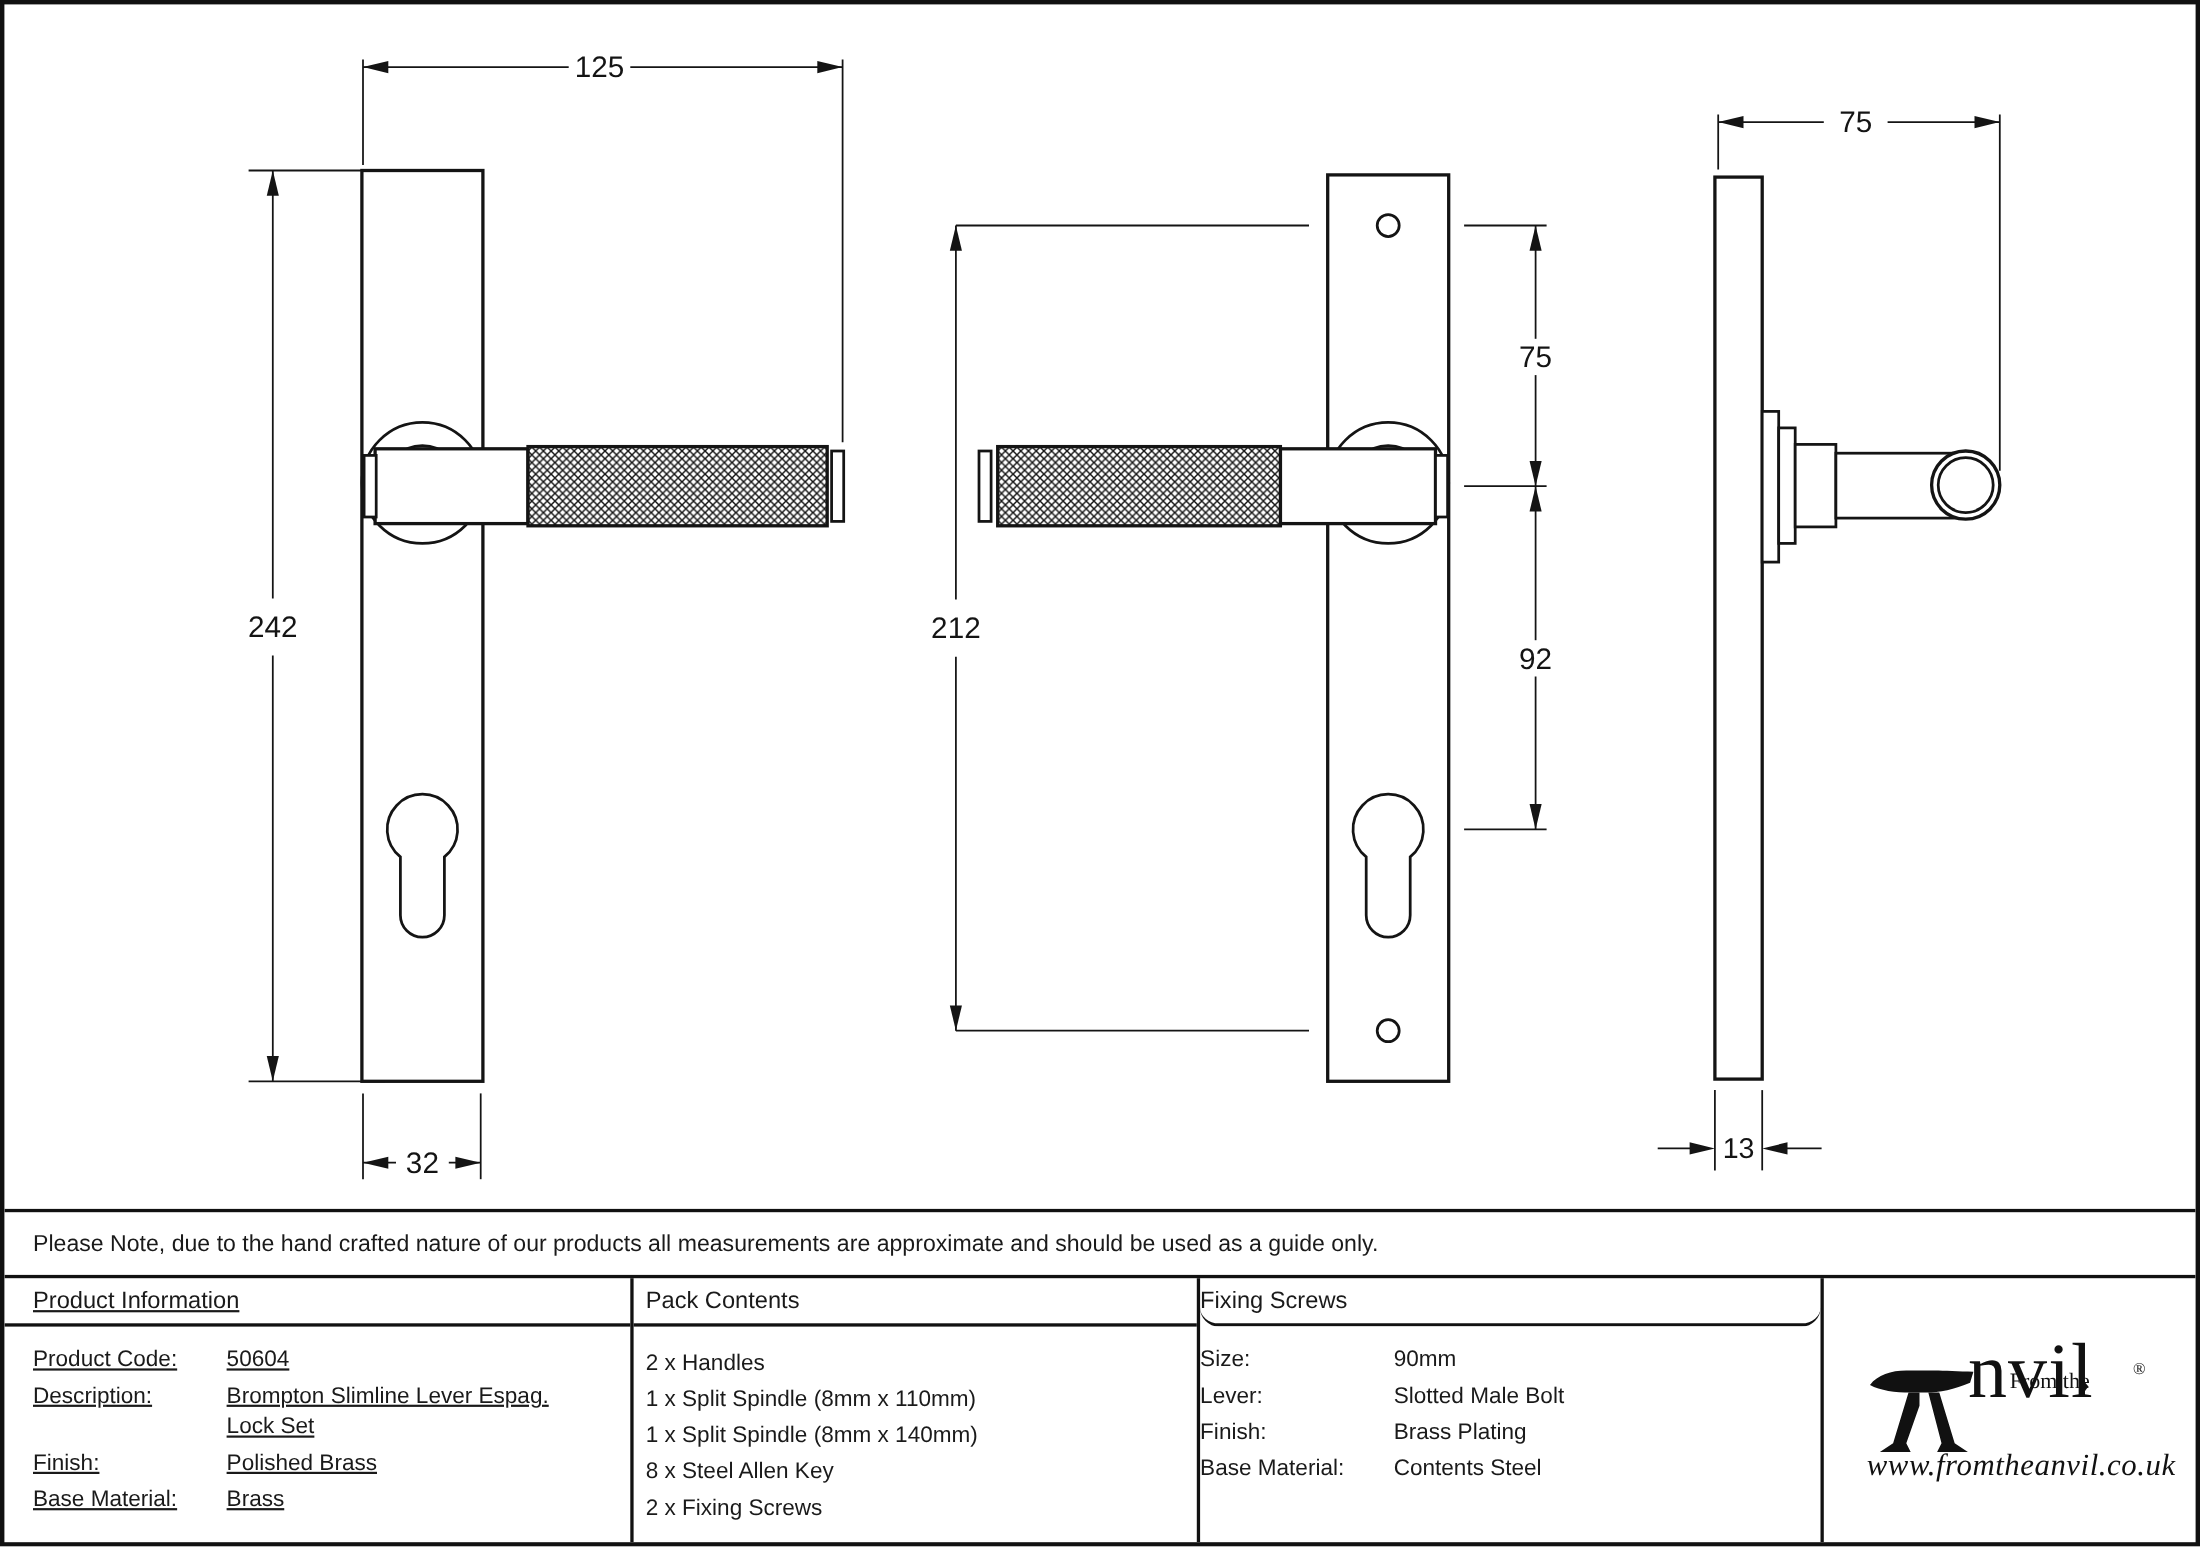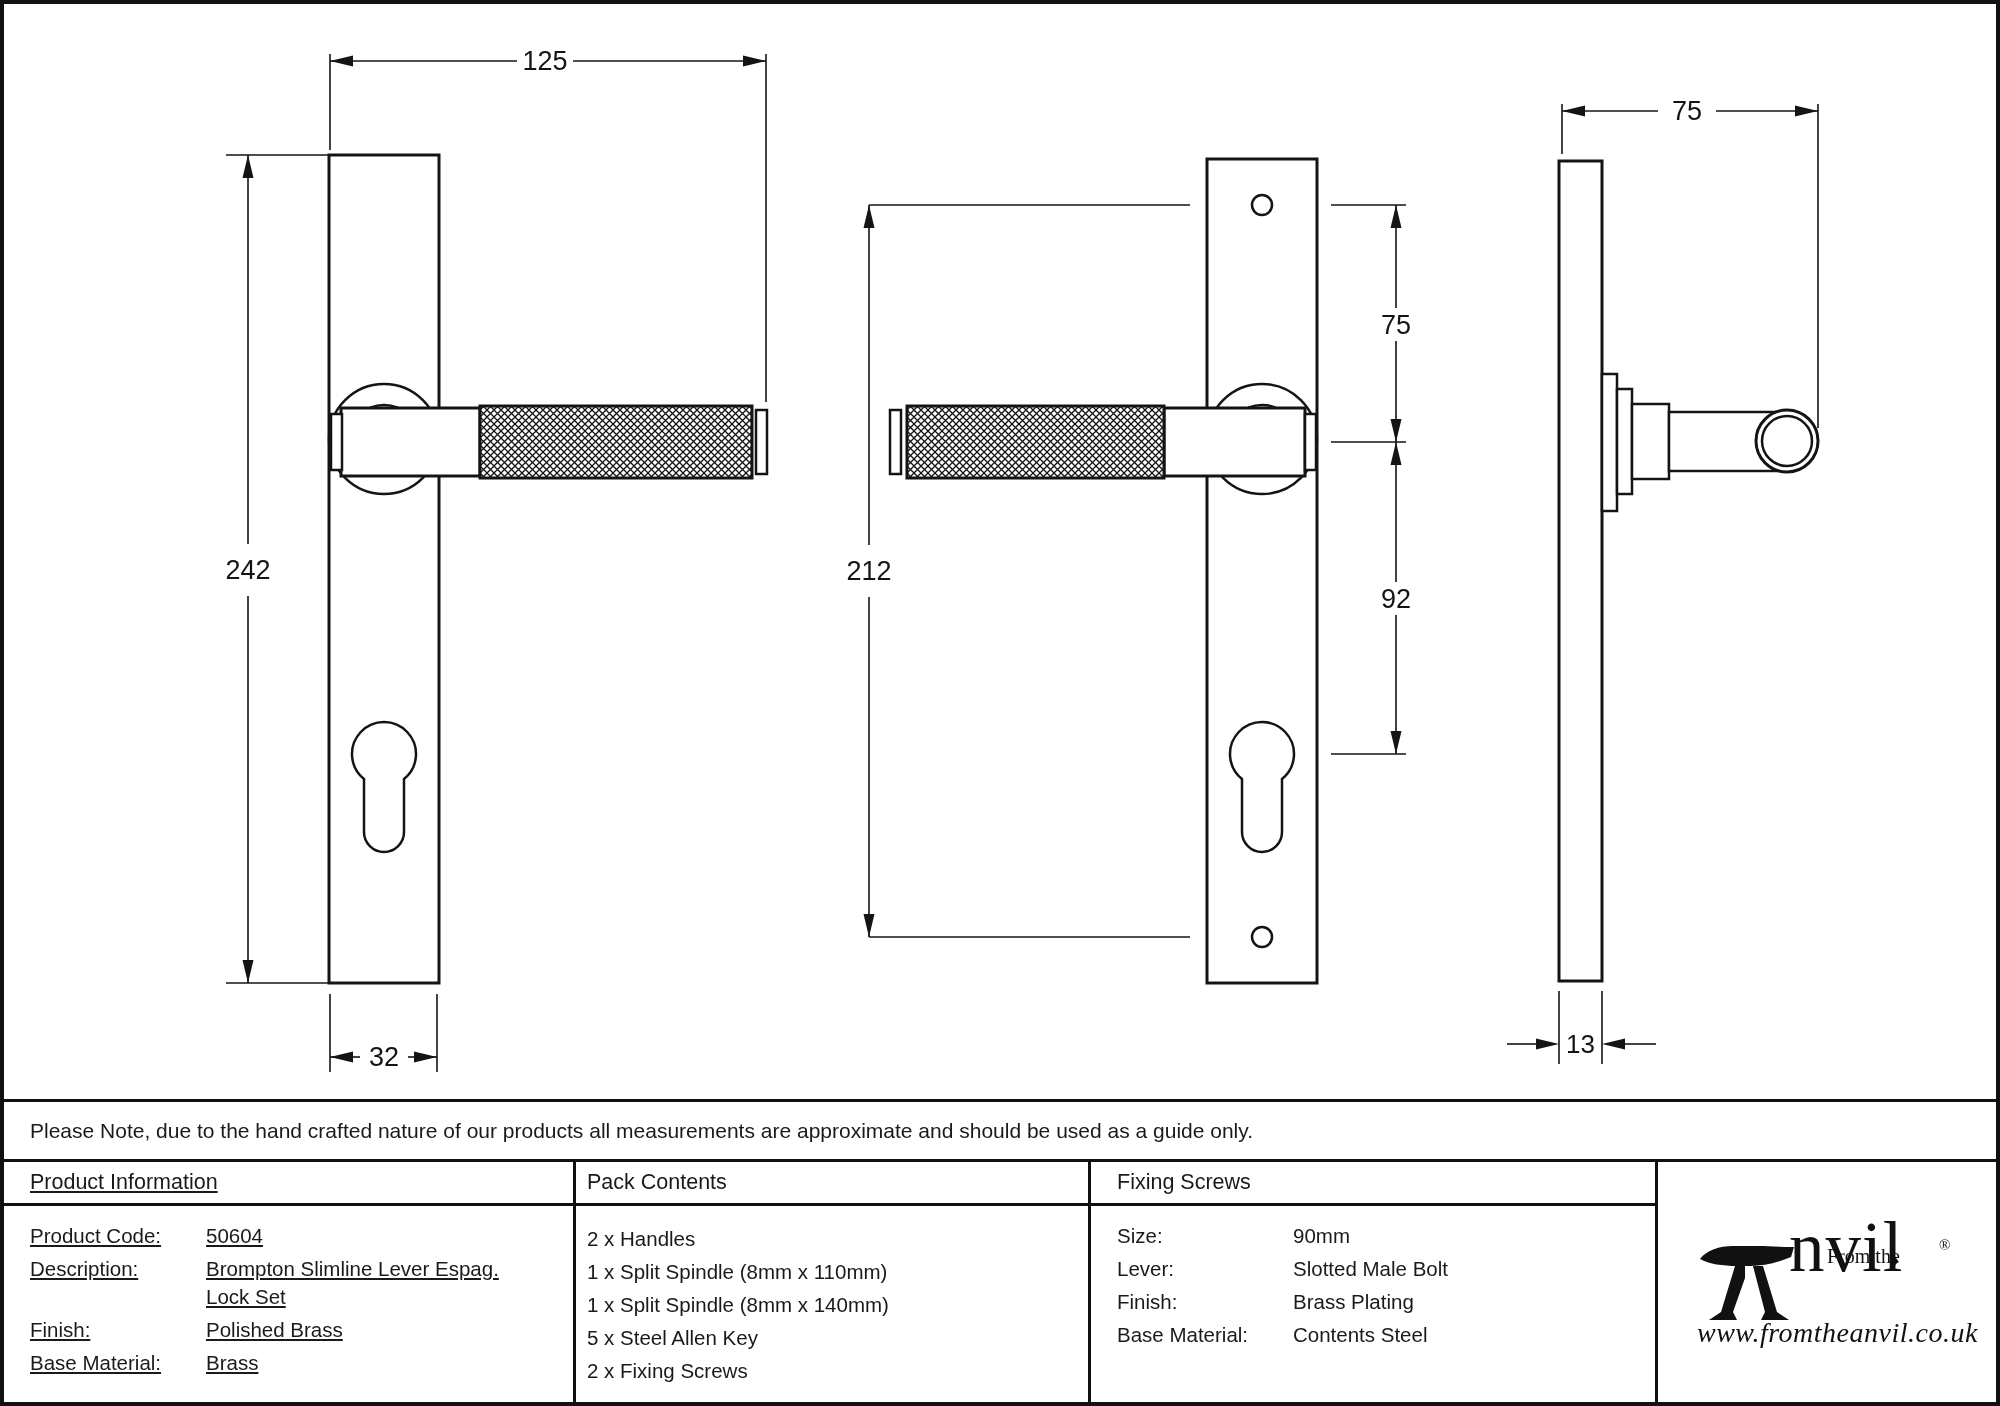--- a/index.html
+++ b/index.html
@@ -35,21 +35,21 @@
   .col-pc{width:515px;}
   .col-fs{width:567px;}
   .col-logo{flex:1;display:flex;align-items:center;justify-content:center;}
   .cell-header{
     height:41px;border-bottom:3px solid #111;
     display:flex;align-items:center;
     font-size:21.5px;
   }
   .col-pi .cell-header,.col-pi .cell-body{padding-left:26px;text-decoration:underline;}
   .col-pc .cell-header,.col-pc .cell-body{padding-left:11px;}
-  .col-fs .cell-header,.col-fs .cell-body{padding-left:26px;}
+  .col-fs .cell-header,.col-fs .cell-body{border-radius:17px;}
   .cell-body{padding-top:16px;font-size:20.5px;}
   .kv-row{display:flex;margin-bottom:5px;line-height:28px;}
   .kv-label{width:176px;flex:0 0 176px;}
   .kv-value{flex:1;padding-right:30px;}
   .list-item{line-height:33px;}
 
   
   .logo{position:relative;width:260px;height:122px;}
   .anvil-glyph{position:absolute;left:0;top:22px;width:100px;height:84px;}
   .from-the{position:absolute;left:106px;top:24px;font-family:"Liberation Serif",serif;font-size:20px;color:#111;margin-left:24px;}
@@ -231,21 +231,21 @@
         <span>Pack Contents</span>
       </div>
       <div class="cell-body">
 
           <div class="list-item">2 x Handles</div>
 
           <div class="list-item">1 x Split Spindle (8mm x 110mm)</div>
 
           <div class="list-item">1 x Split Spindle (8mm x 140mm)</div>
 
-          <div class="list-item">5 x Steel Allen Key</div>
+          <div class="list-item">8 x Steel Allen Key</div>
 
           <div class="list-item">2 x Fixing Screws</div>
         </div>
     </div>
 
     <div class="col col-fs col-border">
       <div class="cell-header">
         <span>Fixing Screws</span>
       </div>
       <div class="cell-body">

